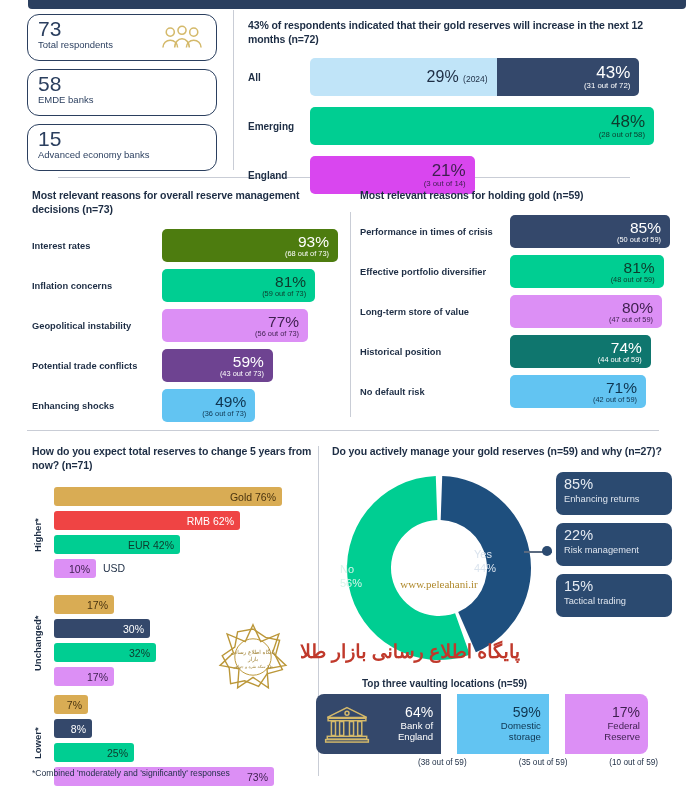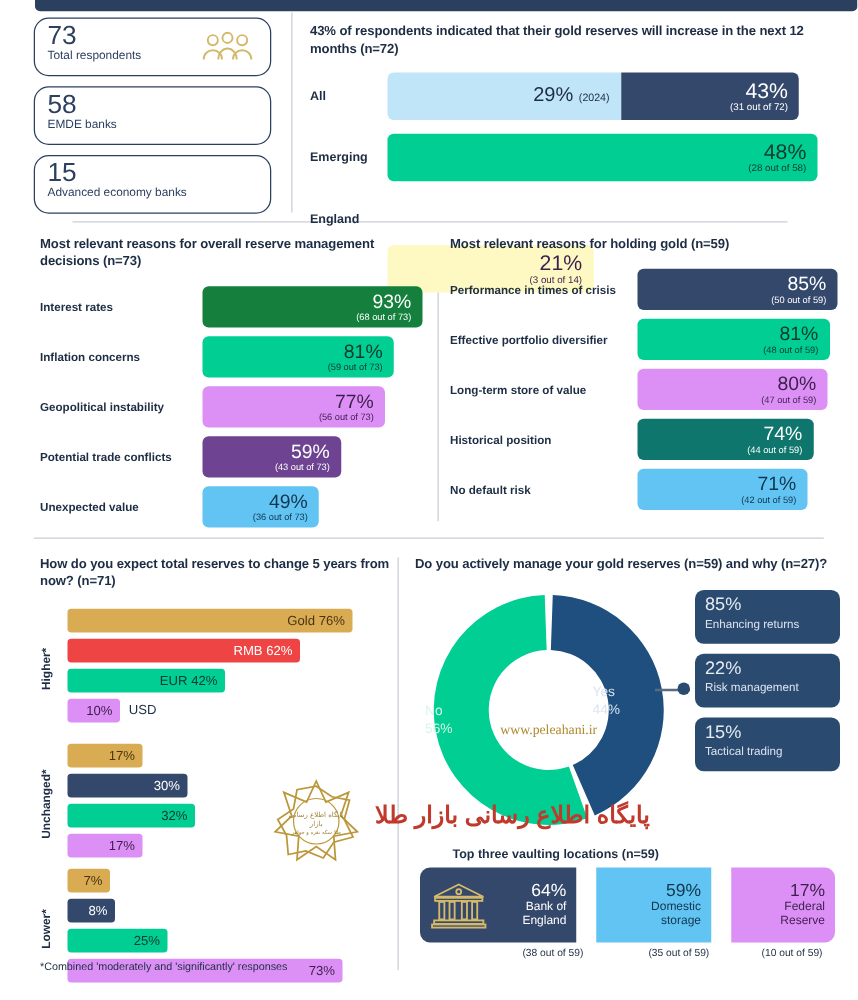--- a/index.html
+++ b/index.html
@@ -113,21 +113,21 @@
     padding: 5px 8px 6px 8px; margin-bottom: 8px; height: 43px;
   }
   .info-pct { font-size: 14.5px; font-weight: 300; line-height: 1.1; color: #e6ebf2; }
   .info-lbl { font-size: 9.3px; color: #dde4ee; margin-top: 1px; }
 
   .connector-line { position: absolute; left: 524px; top: 551px; width: 28px; height: 2px; background: #5a6a80; }
   .connector-dot { position: absolute; left: 542px; top: 546px; width: 10px; height: 10px; border-radius: 50%; background: #2b4a70; }
 
   
   .vault-title { position: absolute; left: 362px; top: 678px; font-size: 10px; font-weight: bold; color: #1d2d44; }
-  .vault-row { position: absolute; left: 336px; top: 694px; width: 332px; height: 60px; display: flex; gap: 16px; }
+  .vault-row { position: absolute; left: 316px; top: 694px; width: 332px; height: 60px; display: flex; gap: 16px; }
   .vault-seg {
     height: 60px; display: flex; align-items: center; justify-content: flex-end;
     padding: 0 8px 0 6px; position: relative;
   }
   .vault-seg:first-child { border-radius: 8px 0 0 8px; }
   .vault-seg:last-child { border-radius: 0 8px 8px 0; }
   .vault-txt { text-align: right; line-height: 1.12; }
   .vault-pct { font-size: 14px; display: block; font-weight: 300; }
   .vault-name { font-size: 9.6px; display: block; }
   .vault-subs { position: absolute; left: 334px; top: 758px; width: 332px; display: flex; }
@@ -214,39 +214,39 @@
           <span class="bar-pct">48%</span>
           <span class="bar-sub">(28 out of 58)</span>
         </span>
       </div>
     </div>
         </div>
         <div class="inc-row">
     <div class="inc-lbl">England</div>
     <div class="inc-bar-area">
 
-      <div class="bar" style="left:0%;width:45%;background:#fef9c3;
-               border-radius:5px;margin-top:40px;">
+      <div class="bar" style="left:0%;width:45%;background:#d946ef;
+               border-radius:5px;">
         <span class="bar-txt" style="color:#3d1f4e;">
           <span class="bar-pct">21%</span>
           <span class="bar-sub">(3 out of 14)</span>
         </span>
       </div>
     </div>
         </div>
       </div>
   </div>
 
   <div class="mid-left">
     <div class="sec-title">Most relevant reasons for overall reserve management decisions (n=73)</div>
     <div class="reason-rows" id="reason-rows-left">
   <div class="reason-row">
     <div class="reason-lbl">Interest rates</div>
     <div class="reason-bar-area">
-      <div class="rbar" style="width:100%;background:#15803d;">
+      <div class="rbar" style="width:100%;background:#4d7c0f;">
         <span class="bar-txt" style="color:#ffffff;">
           <span class="bar-pct">93%</span>
           <span class="bar-sub">(68 out of 73)</span>
         </span>
       </div>
     </div>
   </div>
   <div class="reason-row">
     <div class="reason-lbl">Inflation concerns</div>
     <div class="reason-bar-area">
@@ -274,21 +274,21 @@
     <div class="reason-bar-area">
       <div class="rbar" style="width:63%;background:#6e4391;">
         <span class="bar-txt" style="color:#ffffff;">
           <span class="bar-pct">59%</span>
           <span class="bar-sub">(43 out of 73)</span>
         </span>
       </div>
     </div>
   </div>
   <div class="reason-row">
-    <div class="reason-lbl">Unexpected value</div>
+    <div class="reason-lbl">Enhancing shocks</div>
     <div class="reason-bar-area">
       <div class="rbar" style="width:53%;background:#62c4f2;">
         <span class="bar-txt" style="color:#0f3550;">
           <span class="bar-pct">49%</span>
           <span class="bar-sub">(36 out of 73)</span>
         </span>
       </div>
     </div>
   </div>
       </div>

